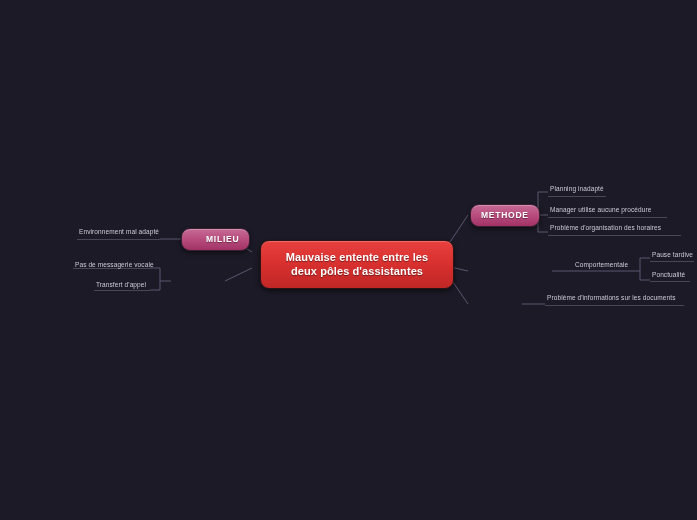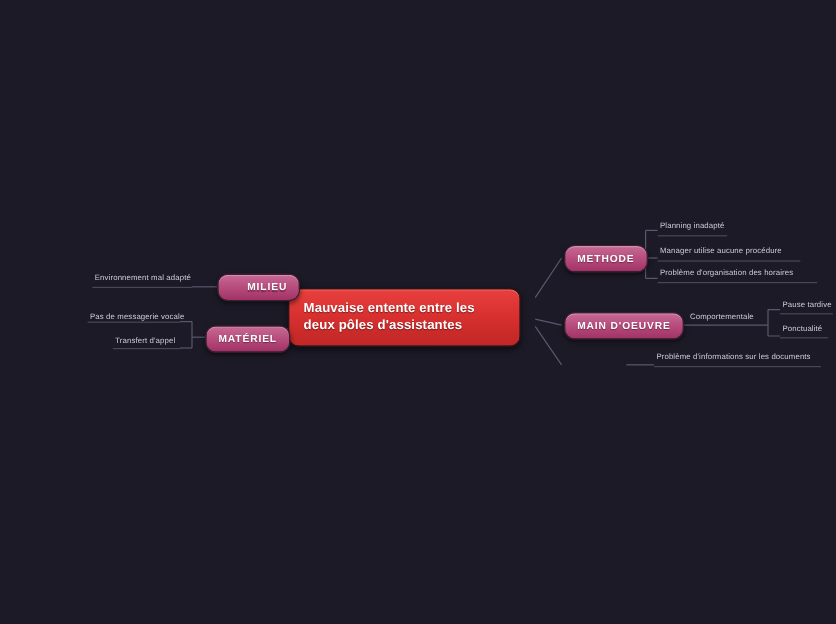--- a/index.html
+++ b/index.html
@@ -23,36 +23,37 @@
     left: 0;
     top: 0;
     width: 697px;
     height: 520px;
     pointer-events: none;
   }
 
   
   .center-node {
     position: absolute;
-    left: 240px;
+    left: 260px;
     top: 240px;
     width: 194px;
     box-sizing: border-box;
     padding: 9px 12px 10px 12px;
     border-radius: 9px;
     background: linear-gradient(180deg, #e8403e 0%, #d7302f 48%, #c02726 100%);
     border: 1px solid #2a1416;
     box-shadow: 0 2px 5px rgba(0,0,0,.55), inset 0 1px 0 rgba(255,255,255,.22);
     color: #ffffff;
     font-size: 11px;
     font-weight: bold;
     line-height: 1.28;
     letter-spacing: .1px;
     text-shadow: 0 1px 1px rgba(0,0,0,.45);
     z-index: 5;
+    text-align: center;
   }
 
   
   .pill {
     position: absolute;
     box-sizing: border-box;
     border-radius: 9px;
     background: linear-gradient(180deg, #c66a95 0%, #b94f7f 45%, #a23266 100%);
     border: 1px solid #3a1f30;
     box-shadow: 0 2px 4px rgba(0,0,0,.5), inset 0 1px 0 rgba(255,255,255,.26);
@@ -130,26 +131,24 @@
       <path d="M160 268 L160 290"></path>
       <path d="M160 268 L150 268"></path>
       <path d="M160 290 L150 290"></path>
     </g>
   </svg>
 
   <div class="center-node">Mauvaise entente entre les deux pôles d'assistantes</div>
 
   <div class="pill pill-methode">METHODE</div>
 
-  <div class="pill pill-mainoeuvre">MAIN D'OEUVRE</div>
 
 
   <div class="pill pill-milieu">MILIEU</div>
 
-  <div class="pill pill-materiel">MATÉRIEL</div>
 
   <div class="leaf right" style="left:550px; top:185px;">Planning inadapté</div>
   <div class="leaf-underline" style="left:548px; top:196px; width:58px;"></div>
 
   <div class="leaf right" style="left:550px; top:206px;">Manager utilise aucune procédure</div>
   <div class="leaf-underline" style="left:548px; top:217px; width:119px;"></div>
 
   <div class="leaf right" style="left:550px; top:224px;">Problème d'organisation des horaires</div>
   <div class="leaf-underline" style="left:548px; top:235px; width:133px;"></div>
 

